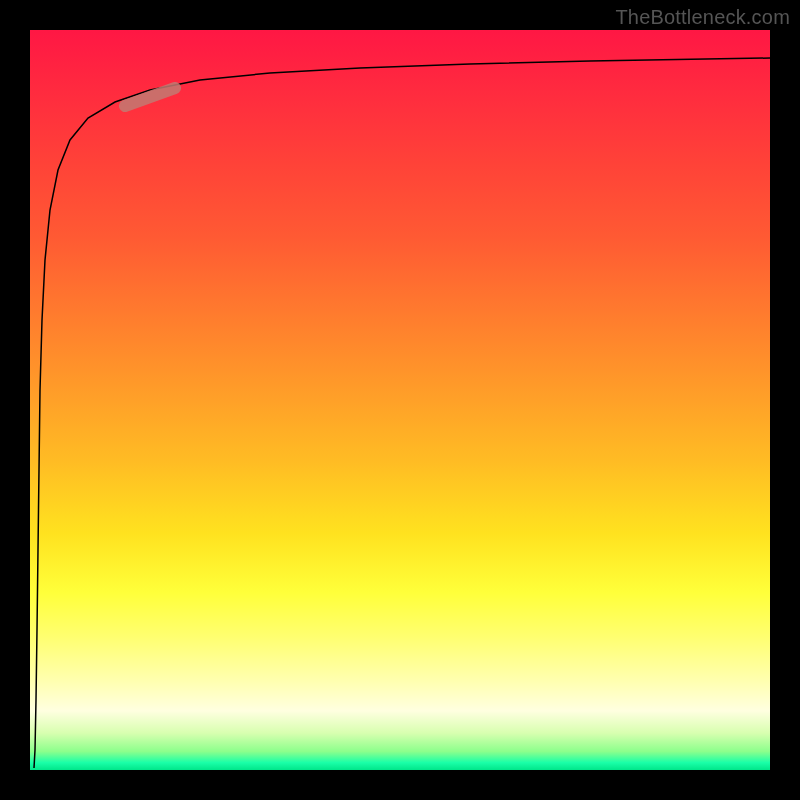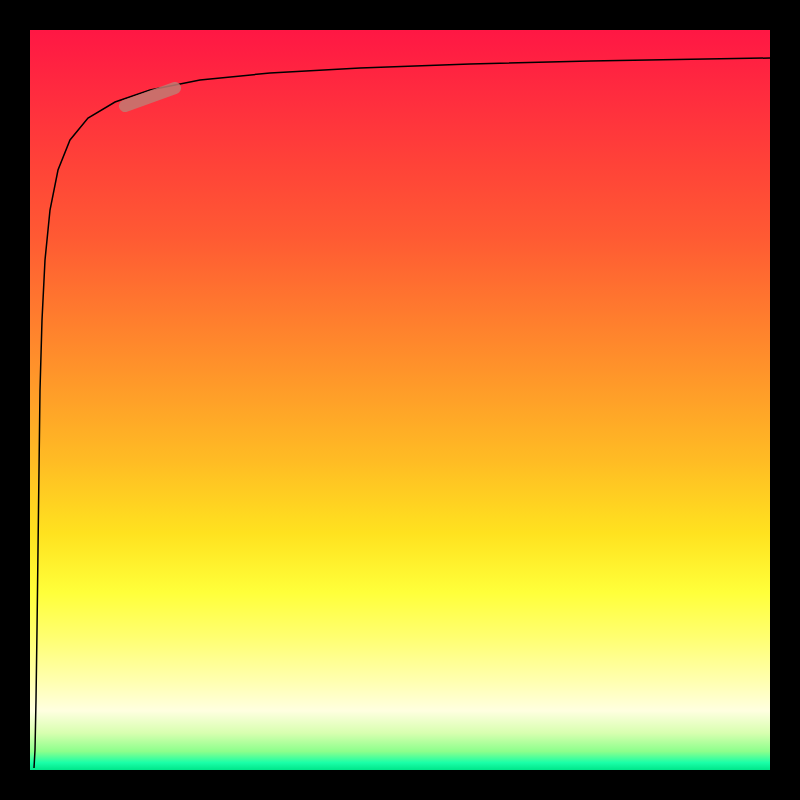--- a/index.html
+++ b/index.html
@@ -70,20 +70,21 @@
     stroke: #c27a72;
     stroke-width: 12;
     stroke-linecap: round;
     opacity: 0.85;
   }
 </style>
 </head>
 <body>
 
 <div class="frame">
+  <div class="watermark">TheBottleneck.com</div>
 
   <div class="plot">
     <svg viewBox="0 0 740 740" preserveAspectRatio="none">
 
       <path class="curve" d="M 4 738
                L 5 720
                L 6 670
                L 7 600
                L 8 520
                L 9 440

